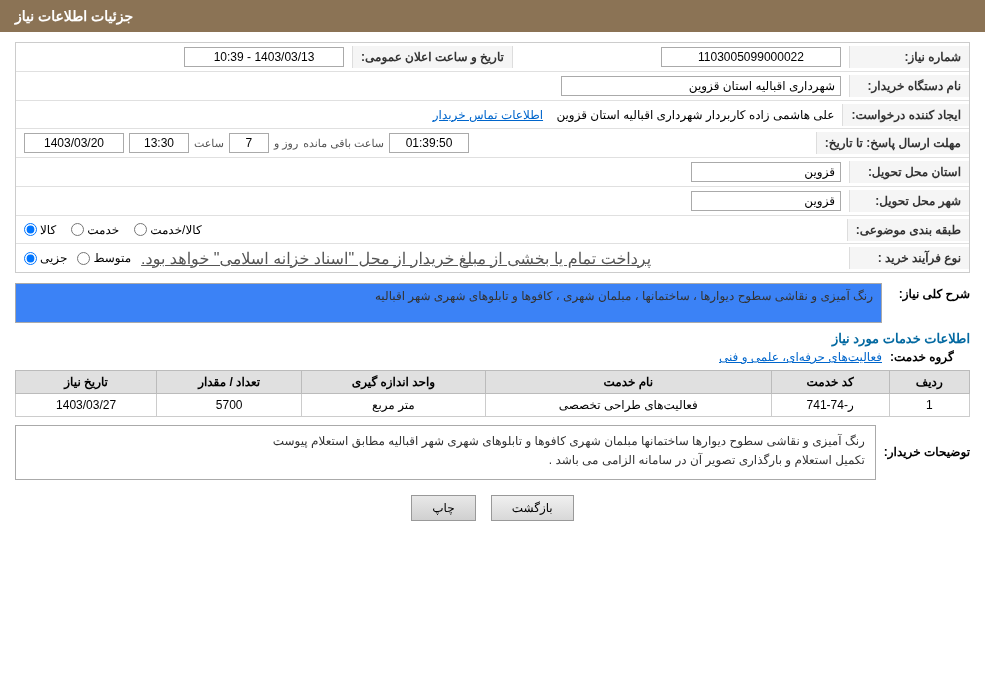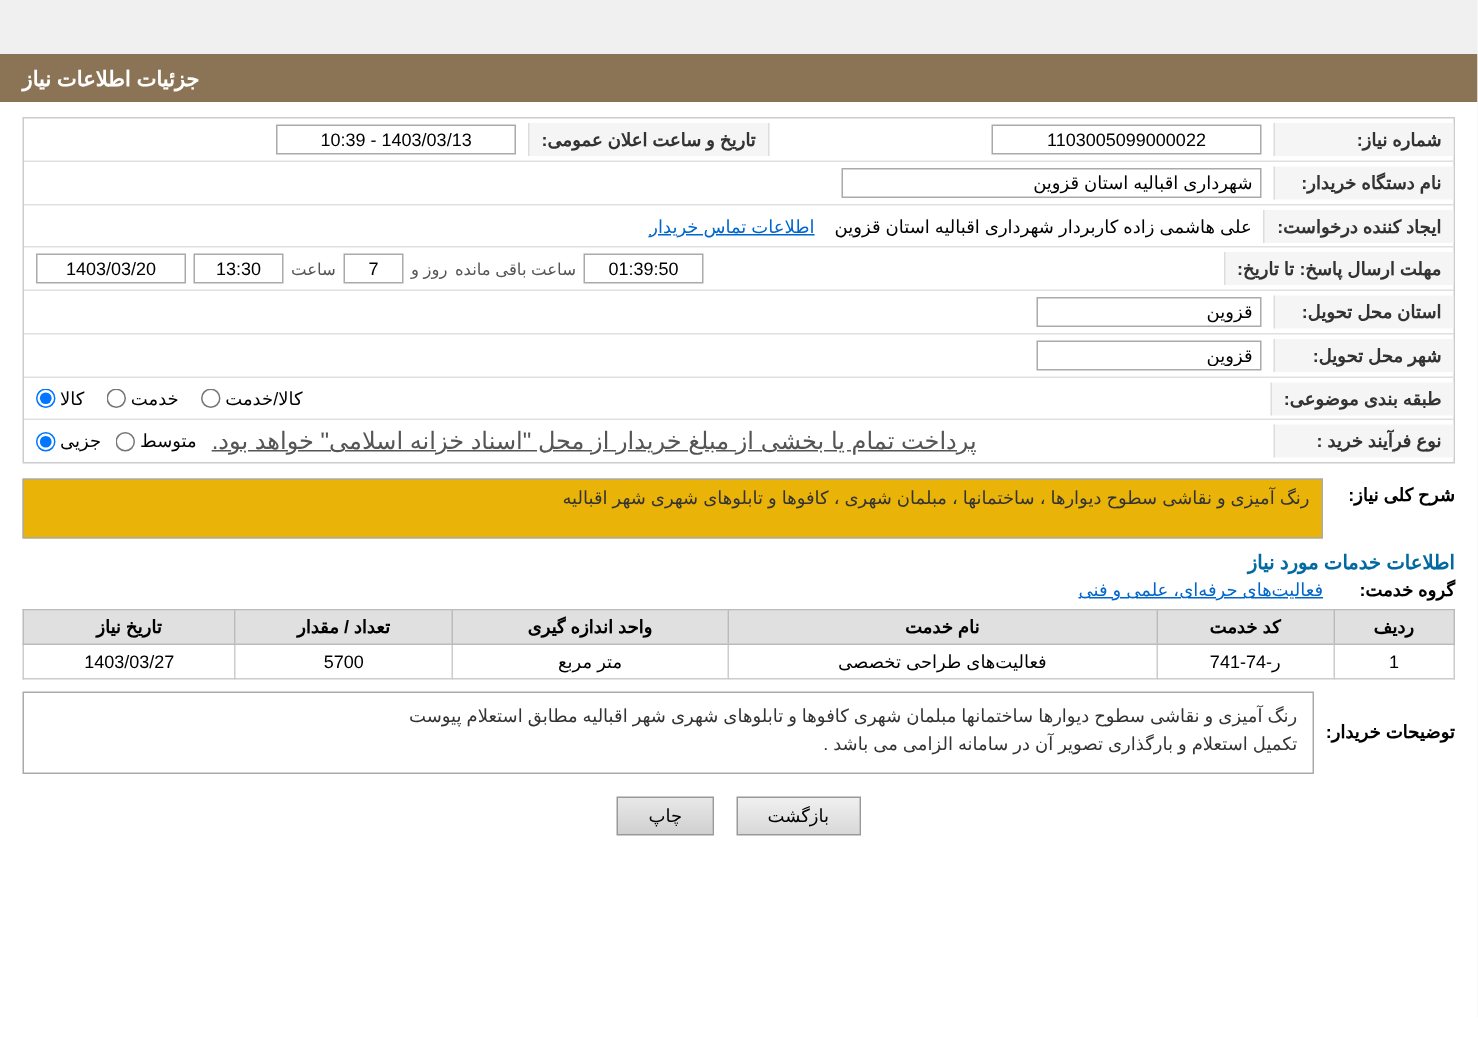--- a/index.html
+++ b/index.html
@@ -15,21 +15,20 @@
       background: #fff;
       margin: 0 auto;
     }
     .header-bar {
       background: #8B7355;
       color: #fff;
       text-align: left;
       padding: 8px 15px;
       font-size: 14px;
       font-weight: bold;
-      margin-top: 36px;
     }
     .content {
       padding: 10px 15px;
     }
     .form-section {
       border: 1px solid #ccc;
       margin-bottom: 10px;
     }
     .form-row {
       display: flex;
@@ -77,21 +76,21 @@
       gap: 3px;
     }
     .description-box {
       border: 1px solid #aaa;
       padding: 5px 8px;
       min-height: 40px;
       width: 100%;
       text-align: right;
       font-size: 12px;
       color: #333;
-      background: #eab308;
+      background: #3b82f6;
     }
     .services-table {
       width: 100%;
       border-collapse: collapse;
       margin-bottom: 8px;
     }
     .services-table th {
       background: #e0e0e0;
       border: 1px solid #bbb;
       padding: 4px 8px;
@@ -263,21 +262,21 @@
     <div style="display:flex; align-items:flex-start; margin-bottom:8px;">
       <div style="font-weight:bold; min-width:80px; text-align:right; padding: 4px 0;">شرح کلی نیاز:</div>
       <div style="flex:1; margin-right:8px;">
         <div class="description-box">رنگ آمیزی و نقاشی سطوح دیوارها ، ساختمانها ، مبلمان شهری ، کافوها و تابلوهای شهری شهر اقبالیه</div>
       </div>
     </div>
 
     <div style="font-weight:bold; font-size:13px; margin:8px 0 4px 0; text-align:right; color:#0369a1;">اطلاعات خدمات مورد نیاز</div>
 
     <div style="display:flex; align-items:center; margin-bottom:6px;">
-      <span style="font-weight:bold; min-width:80px; text-align:right; margin-left:8px;">گروه خدمت:</span>
+      <span style="font-weight:bold; min-width:80px; text-align:left; margin-left:8px;">گروه خدمت:</span>
       <span class="link-blue">فعالیت‌های حرفه‌ای، علمی و فنی</span>
     </div>
 
     <table class="services-table">
       <thead>
         <tr>
           <th>ردیف</th>
           <th>کد خدمت</th>
           <th>نام خدمت</th>
           <th>واحد اندازه گیری</th>

